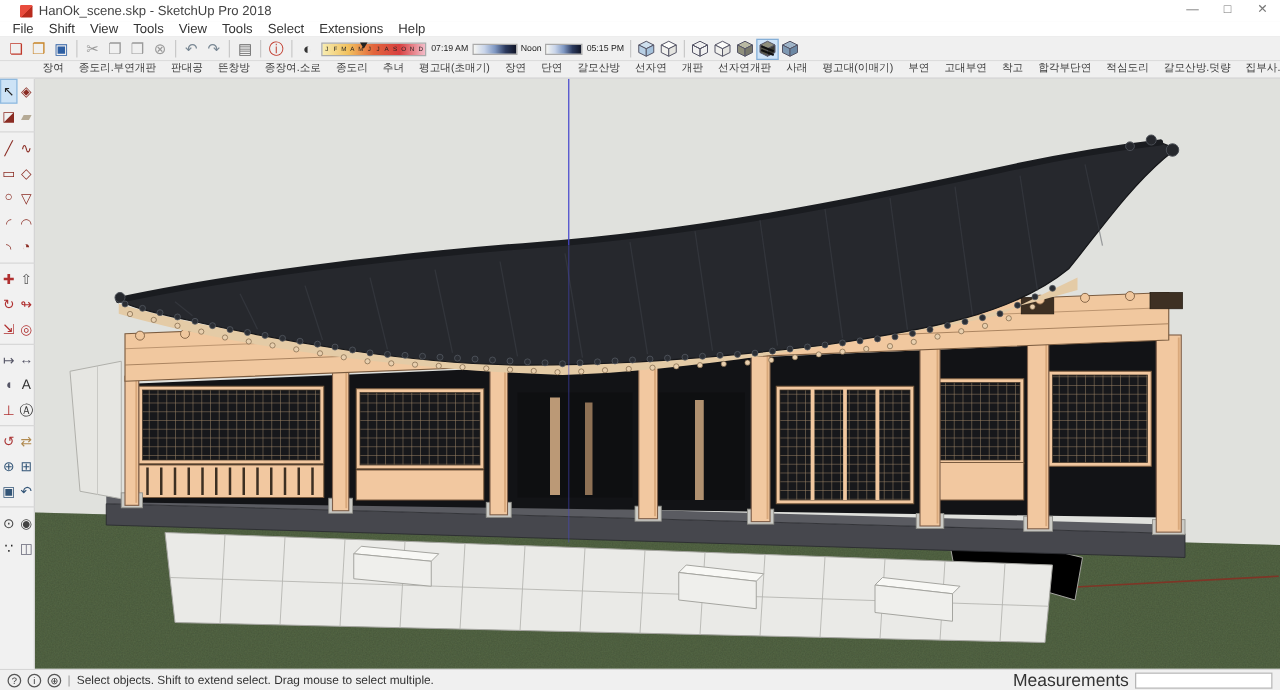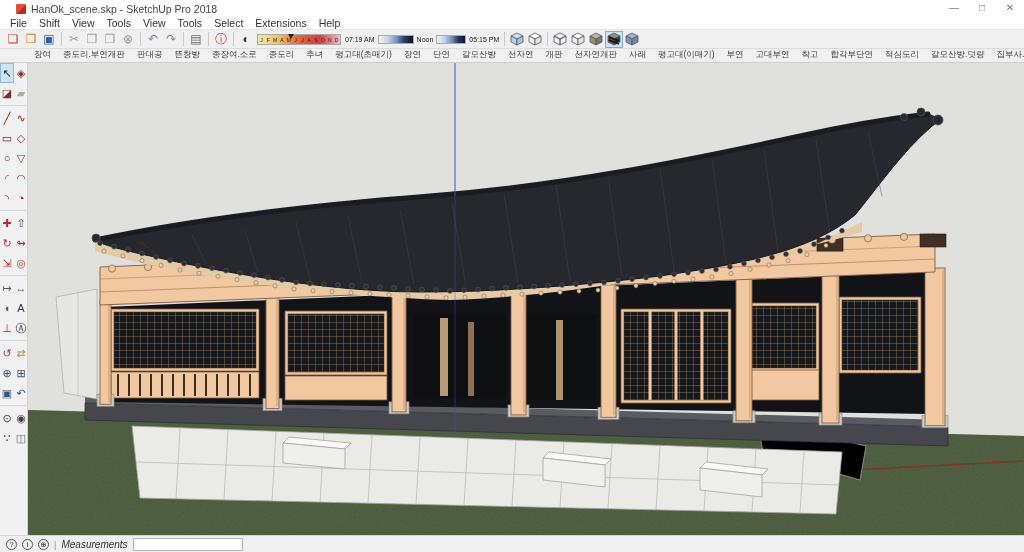--- a/index.html
+++ b/index.html
@@ -38,21 +38,21 @@
   .pal-tool { width:14px; height:20px; display:flex; align-items:center; justify-content:center; font-size:11px; }
   .pal-tool.active { background:#cde3f6; border:1px solid #8fb9de; }
   .psep { grid-column:1 / span 2; height:3px; border-top:1px solid #d8d8d8; margin-top:2px; }
   .viewport { position:relative; width:996px; height:472px; }
   .viewport svg { display:block; }
   .statusbar { height:17px; background:#f0f0f0; border-top:1px solid #d6d6d6; display:flex;
     align-items:center; font-size:9.5px; color:#333; padding:0 6px; gap:5px; }
   .st-icon { width:11px; height:11px; border:1px solid #555; border-radius:50%; font-size:7.5px;
     line-height:10px; text-align:center; color:#333; }
   .st-msg { flex:1; }
-  .meas-label { font-size:10px; color:#333;font-style:italic; }
+  .meas-label { font-size:14px; color:#333; }
   .meas-input { width:110px; height:13px; border:1px solid #b5b5b5; background:#fff; font-size:9px; }
 </style>
 </head>
 <body>
 
 <div class="titlebar">
   <div class="sk-logo"></div>
   <div class="title">HanOk_scene.skp - SketchUp Pro 2018</div>
   <div class="win-controls">
       <span class="win-btn">—</span>
@@ -554,15 +554,16 @@
       </g>
     </svg>
   </div>
 </div>
 
 <div class="statusbar">
   <span class="st-icon">?</span>
   <span class="st-icon">i</span>
   <span class="st-icon">⊕</span>
   <span style="color:#999;">|</span>
+  <span class="st-msg">Select objects. Shift to extend select. Drag mouse to select multiple.</span>
   <span class="meas-label">Measurements</span>
   <input class="meas-input" value="" style="">
 </div>
 
 </body></html>

